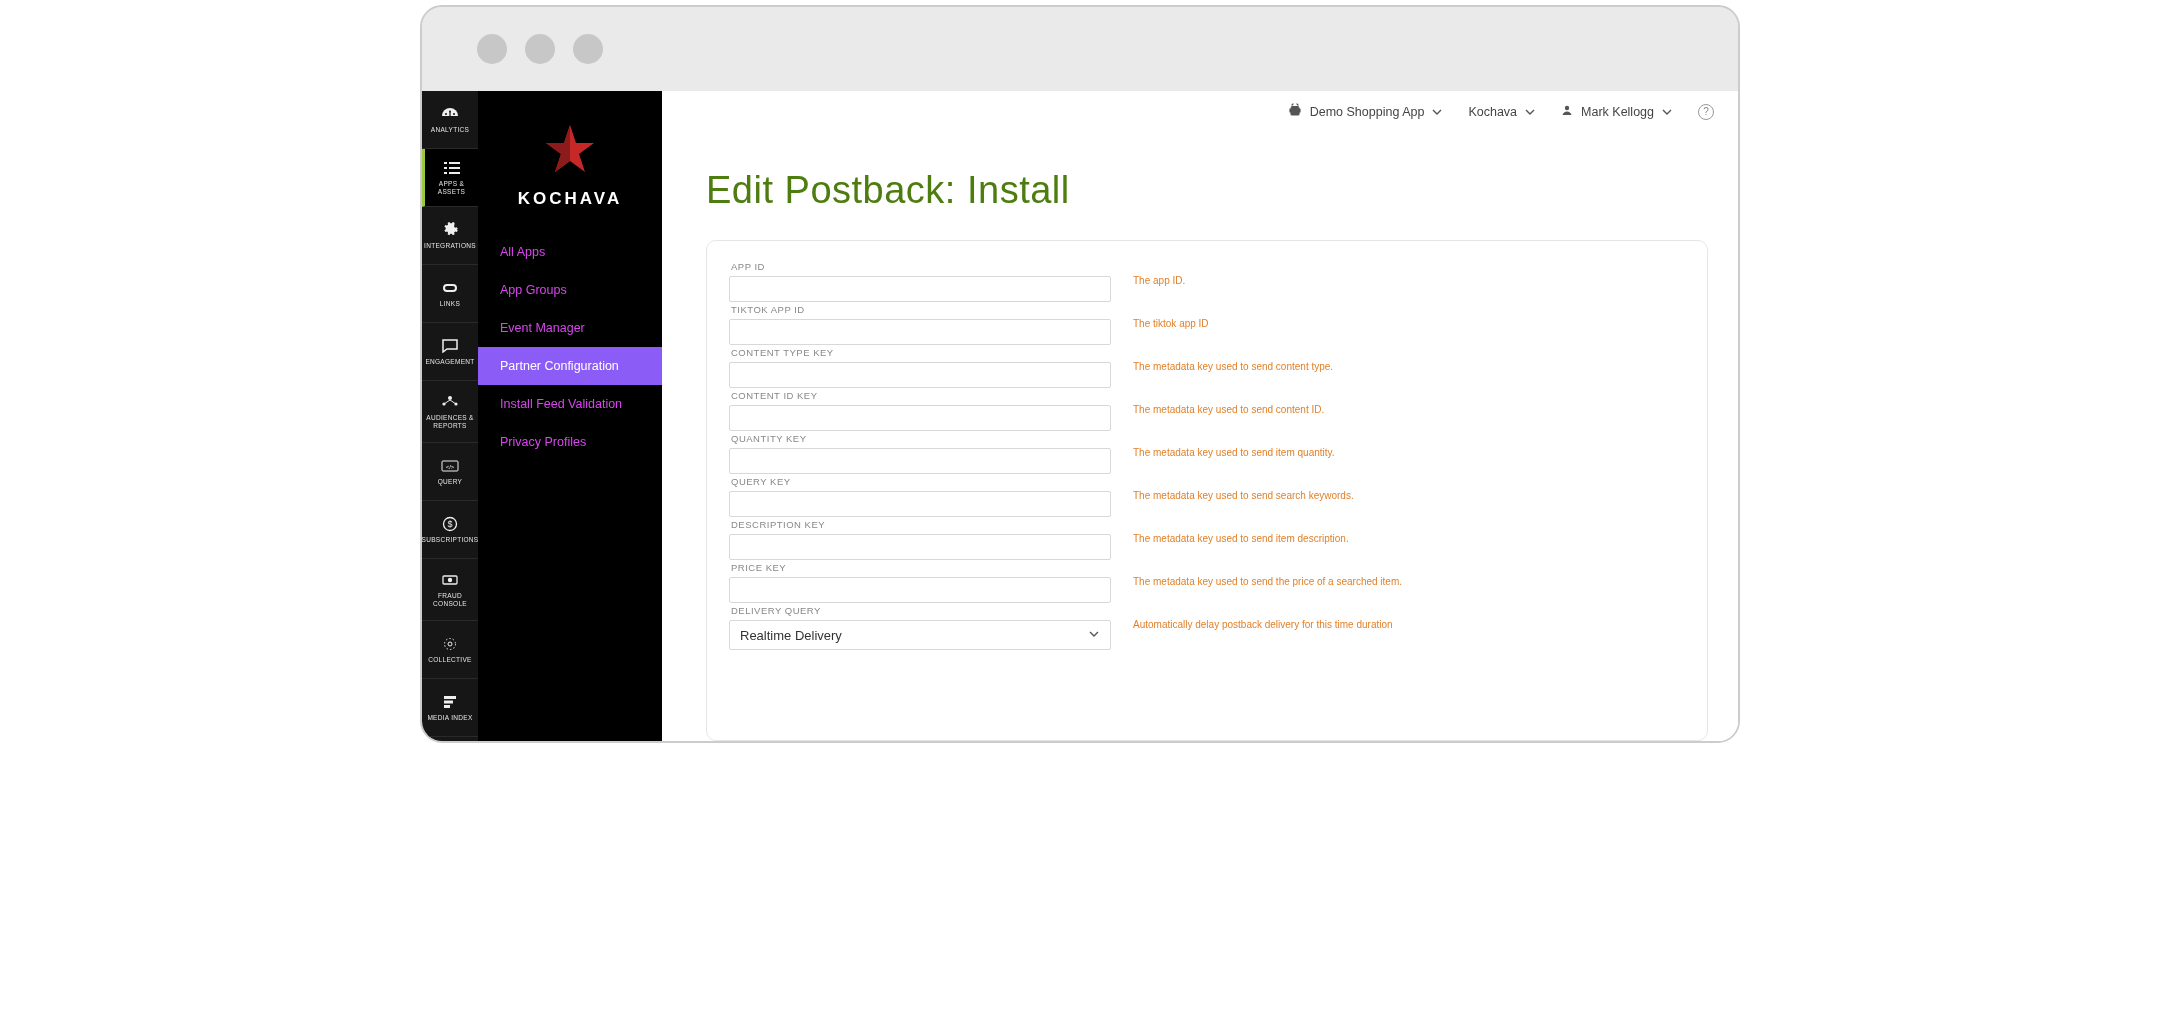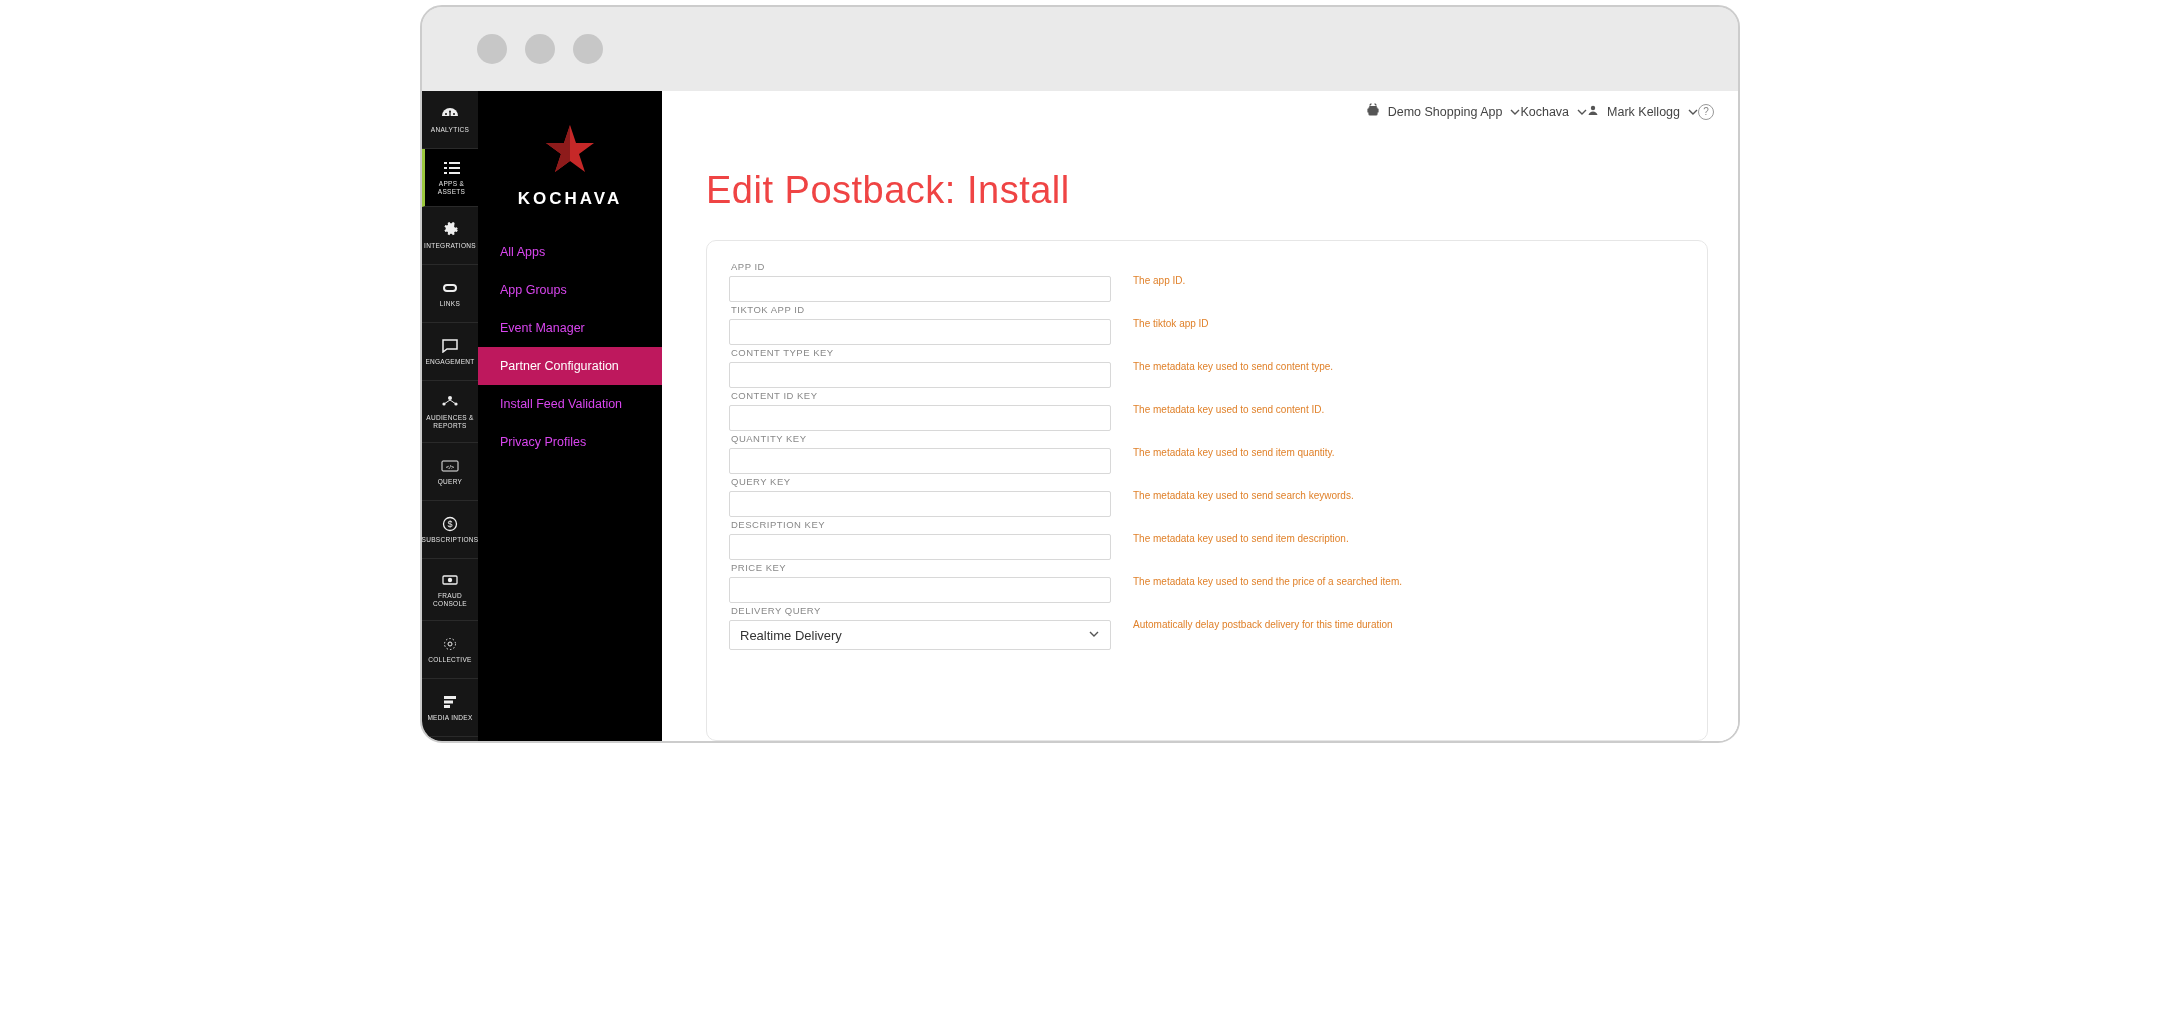--- a/index.html
+++ b/index.html
@@ -94,58 +94,59 @@
     font-weight:600;
     color:#fff;
   }
   .subnav-item {
     padding: 12px 22px;
     font-size: 12.5px;
     color:#d946ef;
     cursor:pointer;
   }
   .subnav-item.active {
-    background: #be185d;
+    background: #8b5cf6;
     color:#fff;
   }
   
   .main {
     flex:1;
     display:flex;
     flex-direction:column;
     background:#fff;
     overflow:hidden;
   }
   .topbar {
     height: 34px;
     display:flex;
     align-items:center;
     justify-content:flex-end;
     padding: 0 24px;
+    gap: 26px;
     font-size: 12.5px;
     color:#444;
     border-bottom:1px solid transparent;
     margin-top:4px;
   }
   .top-chunk {
     display:flex;align-items:center;gap:8px;cursor:pointer;
   }
   .chev-down {
     width:10px;height:10px;display:inline-block;
   }
   .chev-down svg{display:block}
   .help-circle{
     width:16px;height:16px;border:1px solid #999;border-radius:50%;
     display:flex;align-items:center;justify-content:center;
     font-size:10px;color:#888;
   }
   .page-title{
     font-size:38px;
     font-weight:300;
-    color:#ef4444;
+    color:#4d7c0f;
     padding: 40px 0 28px 44px;
     letter-spacing:0.5px;
   }
   .form-card{
     margin: 0 30px 0 44px;
     border:1px solid #e6e6e6;
     border-radius:10px;
     padding: 20px 0 0 0;
     flex:1;
     overflow-y:auto;

